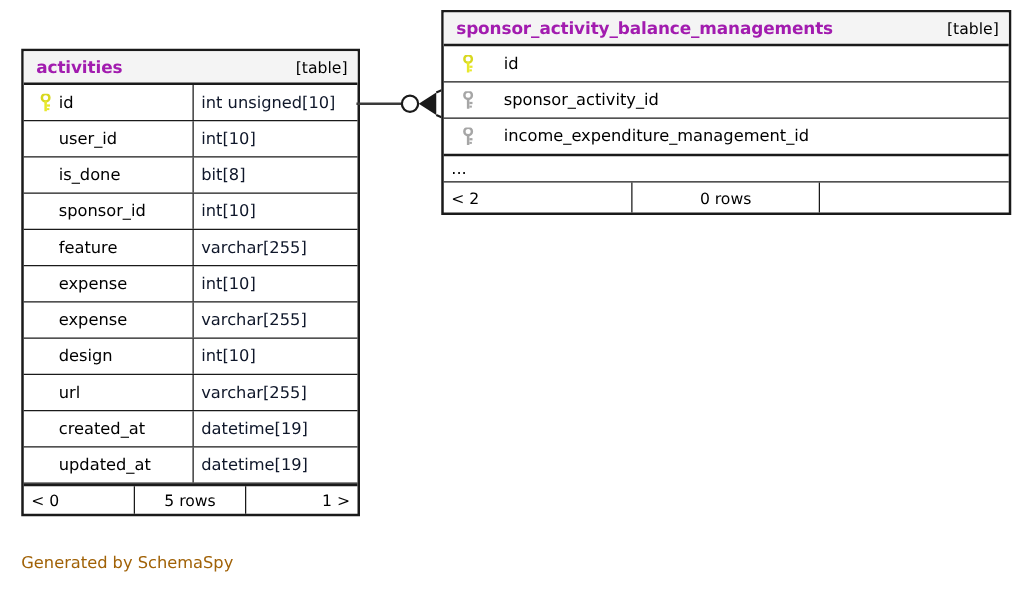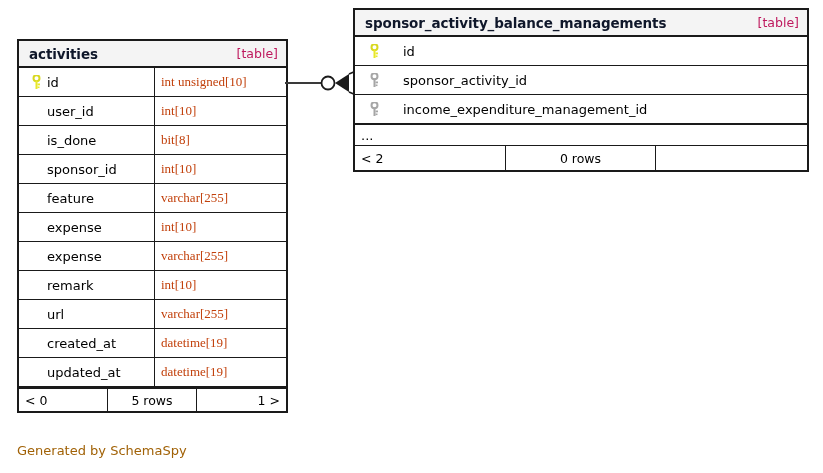--- a/index.html
+++ b/index.html
@@ -43,26 +43,26 @@
     justify-content: space-between;
     background: #f4f4f4;
     border-bottom: 2px solid #1a1a1a;
     box-sizing: border-box;
     height: 27px;
     padding: 0 8px 0 10px;
   }
   .table-title {
     font-weight: bold;
     font-size: 13.5px;
-    color: #0f172a;
+    color: #a21caf;
     letter-spacing: -0.1px;
   }
   .table-tag {
     font-size: 12.5px;
-    color: #be185d;
+    color: #000000;
   }
 
   
   .col-row {
     display: flex;
     height: 29px;
     box-sizing: border-box;
     border-bottom: 1px solid #1a1a1a;
   }
   .col-row:last-of-type {
@@ -84,24 +84,23 @@
   #sponsor-table .col-name {
     width: 100%;
     border-right: none;
     padding-left: 8px;
   }
   .col-type {
     display: flex;
     align-items: center;
     box-sizing: border-box;
     font-size: 13px;
-    color: #c2410c;
+    color: #0f172a;
     padding-left: 6px;
     flex: 1;
-    font-family: Liberation Serif, serif;
   }
 
   .key-slot {
     width: 22px;
     flex: none;
     display: flex;
     align-items: center;
     justify-content: center;
   }
   .col-label {
@@ -241,21 +240,21 @@
       <div class="col-name">
         <span class="key-slot"></span>
         <span class="col-label">expense</span>
       </div>
       <div class="col-type">varchar[255]</div>
     </div>
 
     <div class="col-row">
       <div class="col-name">
         <span class="key-slot"></span>
-        <span class="col-label">remark</span>
+        <span class="col-label">design</span>
       </div>
       <div class="col-type">int[10]</div>
     </div>
 
     <div class="col-row">
       <div class="col-name">
         <span class="key-slot"></span>
         <span class="col-label">url</span>
       </div>
       <div class="col-type">varchar[255]</div>

